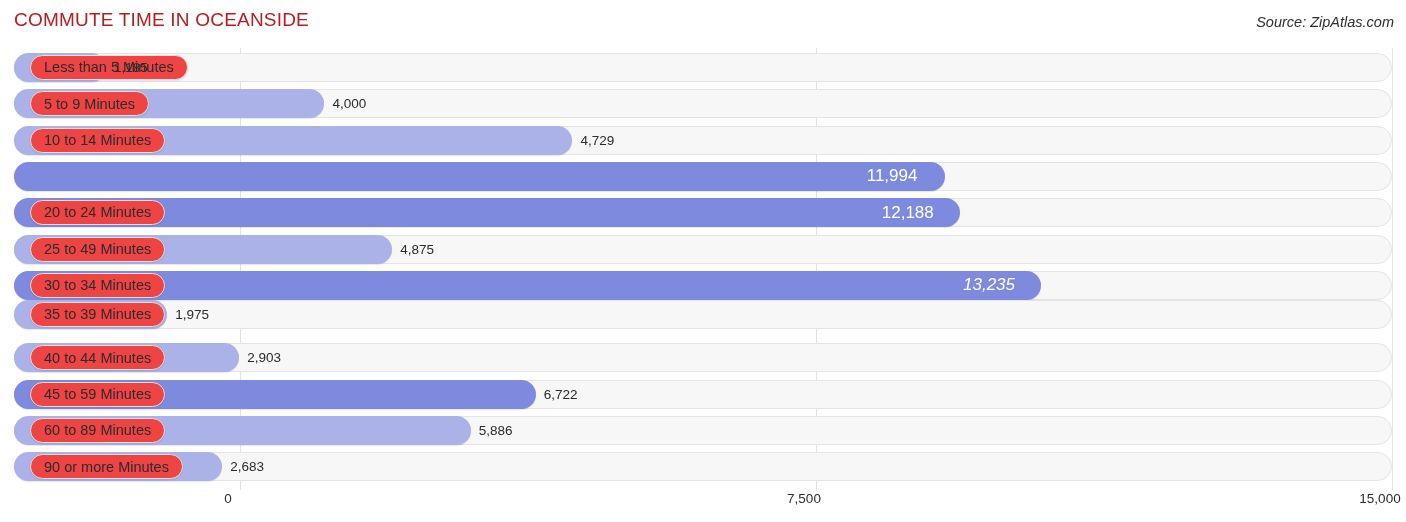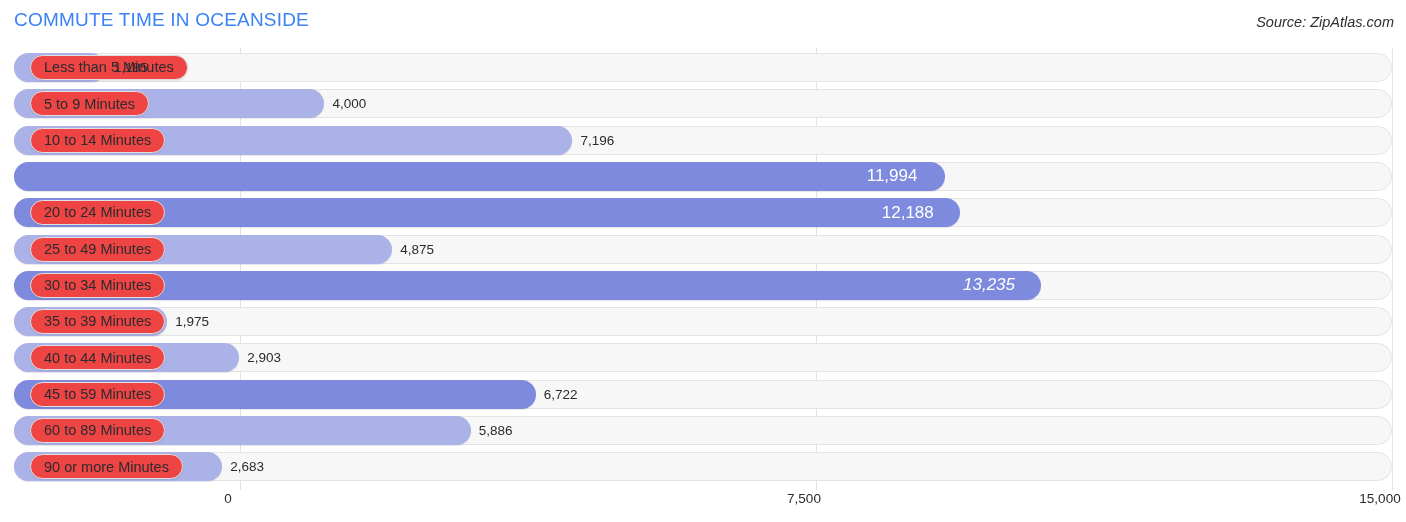--- a/index.html
+++ b/index.html
@@ -9,21 +9,21 @@
     font-family:"Liberation Sans",sans-serif;
     overflow:hidden;
     position:relative;
   }
   .chart-root{position:absolute;inset:0;}
 
   
   .header{position:absolute;left:0;top:0;width:1406px;height:40px;}
   .chart-title{
     position:absolute;left:14px;top:9px;
-    font-size:19px;color:#3b82f6;letter-spacing:.2px;
+    font-size:19px;color:#b91c1c;letter-spacing:.2px;
     white-space:nowrap;
   }
   .source{
     position:absolute;right:12px;top:14px;
     font-size:14.5px;font-style:italic;color:#2f2f33;
     white-space:nowrap;
   }
 
   
   .plot{position:absolute;left:0;top:48px;width:1406px;height:442px;}
@@ -122,21 +122,21 @@
             <span class="cat-label">5 to 9 Minutes</span>
           </div>
           <div class="val-out" style="left: 332.4px;">4,000</div>
         </div>
         <div class="row" style="top: 77.6px;">
           <div class="track"></div>
           <div class="bar" style="width: 558.41px;"></div>
           <div class="cat-capsule">
             <span class="cat-label">10 to 14 Minutes</span>
           </div>
-          <div class="val-out" style="left: 580.41px;">7,196</div>
+          <div class="val-out" style="left: 580.41px;">4,729</div>
         </div>
         <div class="row" style="top: 113.9px;">
           <div class="track"></div>
           <div class="bar strong" style="width: 930.734px;"></div>
           <div class="val-in" style="left: 866.734px;">11,994</div>
         </div>
         <div class="row" style="top: 150.2px;">
           <div class="track"></div>
           <div class="bar strong" style="width: 945.789px;"></div>
           <div class="cat-capsule">
@@ -153,21 +153,21 @@
           <div class="val-out" style="left: 400.3px;">4,875</div>
         </div>
         <div class="row" style="top: 222.8px;">
           <div class="track"></div>
           <div class="bar strong" style="width: 1027.04px;"></div>
           <div class="cat-capsule">
             <span class="cat-label">30 to 34 Minutes</span>
           </div>
           <div class="val-in" style="left: 963.036px; font-style: italic;">13,235</div>
         </div>
-        <div class="row" style="top: 259px;">
+        <div class="row" style="top: 252px;">
           <div class="track"></div>
           <div class="bar" style="width: 153.26px;"></div>
           <div class="cat-capsule">
             <span class="cat-label">35 to 39 Minutes</span>
           </div>
           <div class="val-out" style="left: 175.26px;">1,975</div>
         </div>
         <div class="row" style="top: 295.4px;">
           <div class="track"></div>
           <div class="bar" style="width: 225.273px;"></div>

